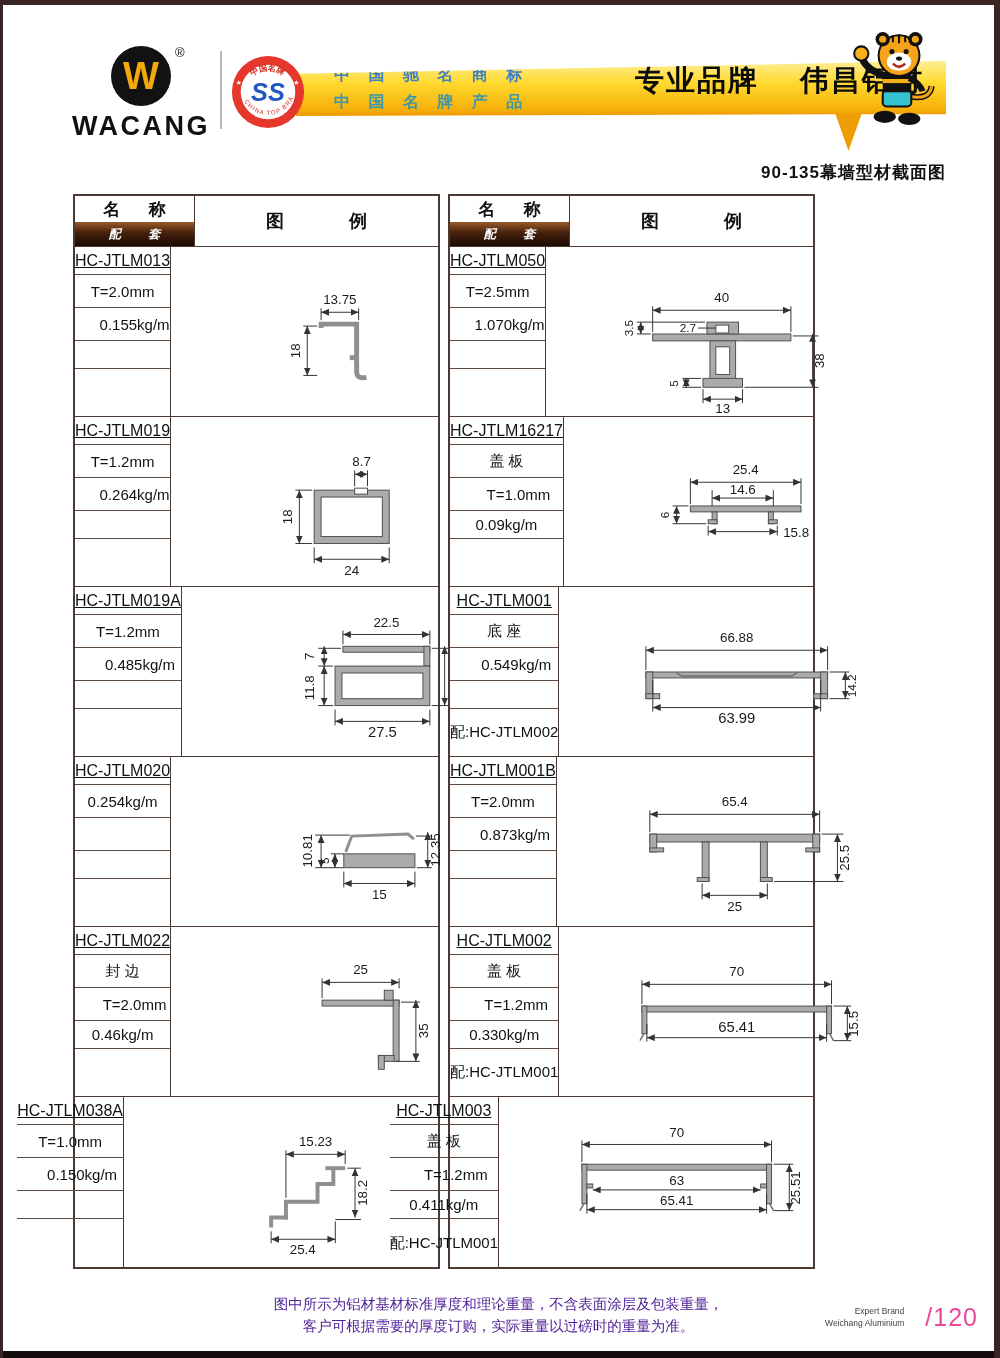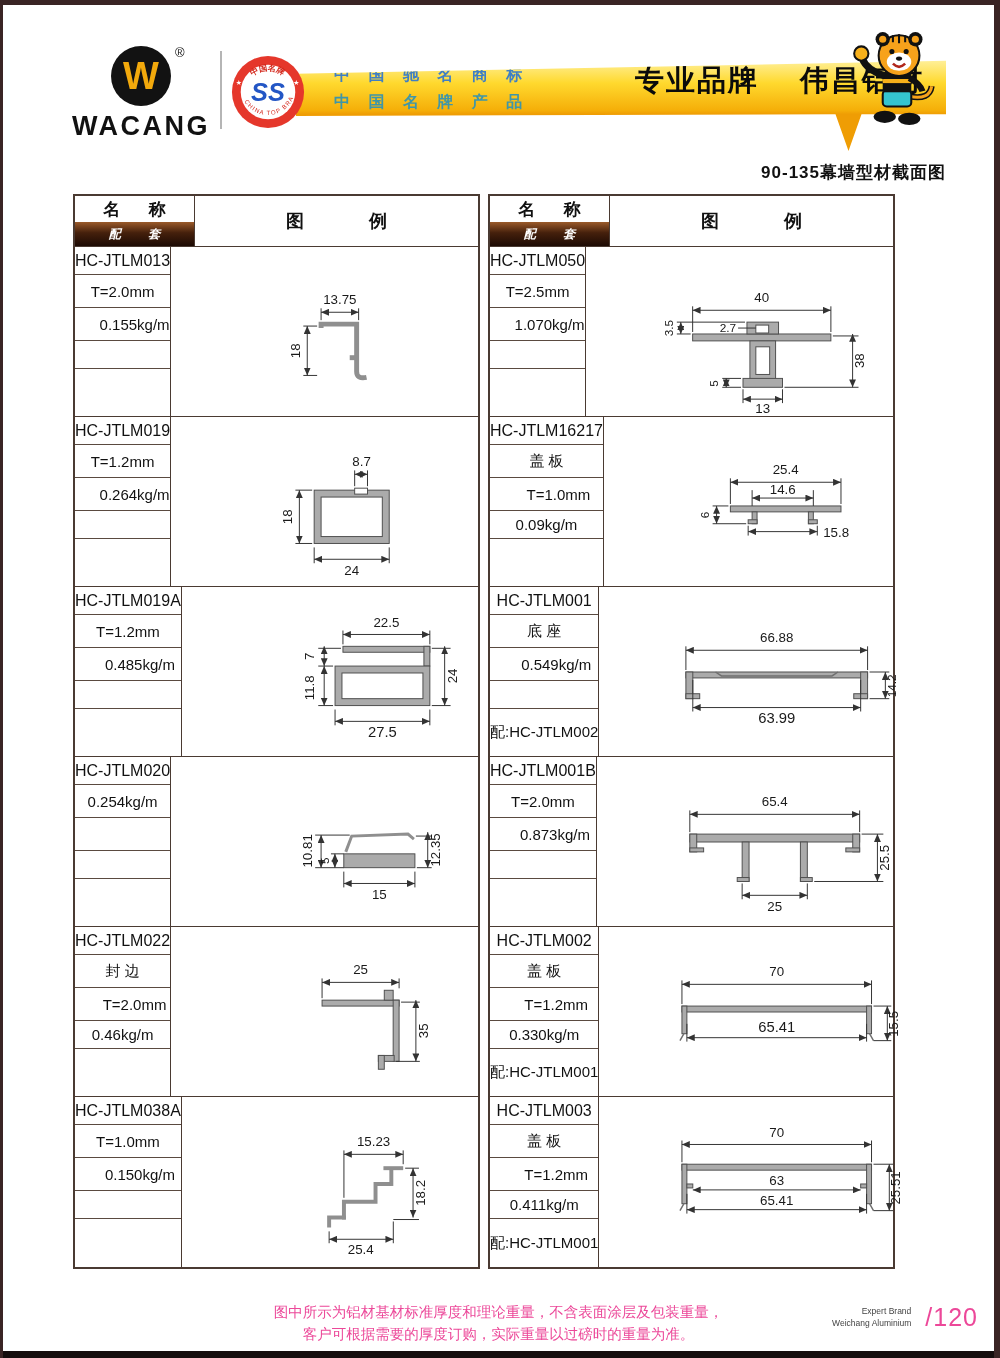--- a/index.html
+++ b/index.html
@@ -19,55 +19,55 @@
   .banner-cn .l2{color:#3f96a8;margin-top:6px;}
   .banner-main{position:absolute;left:208px;top:2px;width:420px;text-align:right;}
   .banner-main .cn{font-size:29px;font-weight:bold;color:#0b0b0b;letter-spacing:2px;}
   .banner-main .en{font-size:15px;font-weight:bold;color:#0b0b0b;margin-top:1px;letter-spacing:0.4px;}
   .badge-svg{position:absolute;left:227px;top:49px;}
   .tiger-svg{position:absolute;left:843px;top:26px;}
   
   .page-title{margin:6px 48px 10px 0;text-align:right;font-size:17px;font-weight:bold;letter-spacing:1px;}
   
   .tables{margin-left:70px;width:882px;display:flex;gap:8px;}
-  .ptable{width:407px;box-sizing:border-box;border:2px solid #4a3a32;background:#fff;}
+  .ptable{width:367px;box-sizing:border-box;border:2px solid #4a3a32;background:#fff;}
   .thead{display:flex;height:50px;border-bottom:1px solid #4a3a32;}
   .th-name-wrap{width:120px;box-sizing:border-box;border-right:1px solid #4a3a32;display:flex;flex-direction:column;}
   .th-name{height:26px;display:flex;align-items:center;justify-content:center;
            font-weight:bold;font-size:17px;letter-spacing:12px;text-indent:12px;}
   .th-match{flex:1;background:linear-gradient(180deg,#9a5a2a 0%,#45200c 45%,#1c0a04 100%);
             color:#fff;font-weight:bold;font-size:12px;letter-spacing:12px;text-indent:12px;
             display:flex;align-items:center;justify-content:center;font-style:italic;}
   .th-legend{flex:1;display:flex;align-items:center;justify-content:center;
              font-weight:bold;font-size:18px;letter-spacing:30px;text-indent:30px;}
   .block{display:flex;height:170px;border-bottom:1px solid #4a3a32;box-sizing:border-box;}
-  .block:last-child{border-bottom:none;}
+  .block:last-child{border-bottom:none;justify-content:flex-end;}
   .spec-col{width:120px;box-sizing:border-box;border-right:1px solid #4a3a32;display:flex;flex-direction:column;}
   .cell{box-sizing:border-box;border-bottom:1px solid #5a4a40;display:flex;align-items:center;
         justify-content:center;font-size:15px;white-space:nowrap;}
-  .cell.r1{height:28px;font-size:16px;}
+  .cell.r1{height:28px;font-size:16px;text-decoration:underline;}
   .cell.r2{height:33px;}
   .cell.r3{height:33px;padding-left:24px;}
   .cell.r4{height:28px;}
   .cell.r5{flex:1;border-bottom:none;}
   .diag-cell{flex:1;display:flex;align-items:center;justify-content:center;}
   
   .prof{fill:#ababab;stroke:#4f4f4f;stroke-width:1;}
   .hole{fill:#fff;stroke:#4f4f4f;stroke-width:1;}
   .profln{fill:none;stroke:#8f8f8f;stroke-width:5;}
   .profln2{fill:none;stroke:#8f8f8f;stroke-width:4;}
   .profln3{fill:none;stroke:#8f8f8f;stroke-width:3;}
   .pf2{fill:none;stroke:#6f6f6f;stroke-width:1.5;}
   .dim{stroke:#333;stroke-width:1;fill:none;}
   .dt{font-size:13.5px;fill:#1a1a1a;}
   .dts{font-size:12px;fill:#1a1a1a;}
   .dtl{font-size:15px;fill:#1a1a1a;}
   
-  .footer-note{margin-top:32px;text-align:center;font-size:14.5px;line-height:1.55;color:#ec4899;}
-  .page-num{position:absolute;right:16px;bottom:26px;display:flex;align-items:center;gap:14px;}
+  .footer-note{margin-top:24px;text-align:center;font-size:14.5px;line-height:1.55;color:#4c1d95;}
+  .page-num{position:absolute;right:16px;bottom:26px;display:flex;align-items:center;gap:21px;}
   .pn-small{font-size:8.5px;line-height:1.3;text-align:right;color:#444;}
   .pn-big{color:#ec4899;font-size:25px;font-weight:normal;letter-spacing:1px;}
   .bottom-bar{position:absolute;left:0;right:0;bottom:0;height:7px;background:#150d0d;}
 </style>
 </head>
 <body>
 
 <svg width="0" height="0" style="position:absolute" aria-hidden="true">
   <defs>
     <marker id="aE" markerWidth="9" markerHeight="7" refX="8" refY="3.5" orient="auto">

